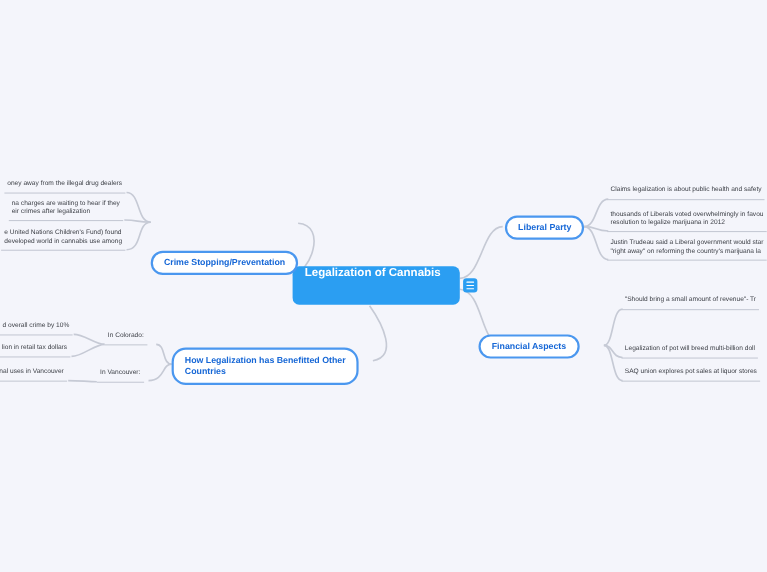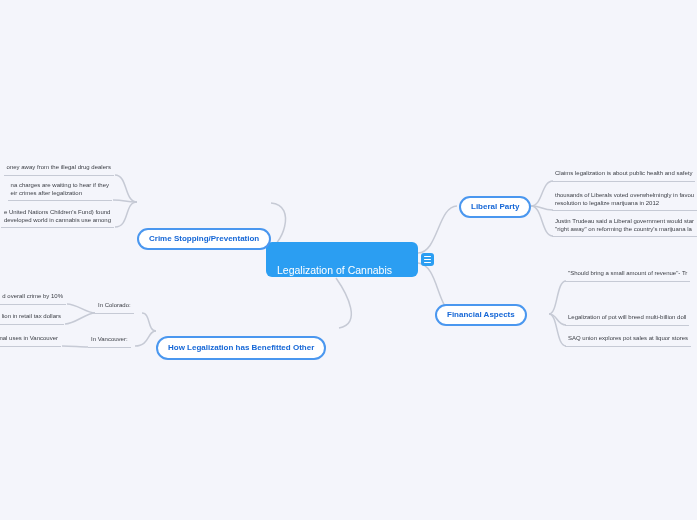--- a/index.html
+++ b/index.html
@@ -9,42 +9,42 @@
     background:#f4f5fb;
     overflow:hidden;
     font-family:"Liberation Sans", sans-serif;
   }
   svg.connectors{position:absolute;left:0;top:0;width:697px;height:520px;}
   svg.connectors path{stroke:#c6cad5;stroke-width:1.5;fill:none;}
 
   .central-node{
     position:absolute;left:266px;top:242px;width:152px;height:35px;
     background:#2b9ef2;border-radius:6px;
-    color:#ffffff;font-weight:normal;font-size:10.5px;line-height:13px;
-    display:flex;flex-direction:column;justify-content:flex-end;
+    color:#ffffff;font-weight:bold;font-size:10.5px;line-height:13px;
+    display:flex;flex-direction:column;justify-content:flex-start;
     padding-left:11px;box-sizing:border-box;cursor:default;
   }
   .notes-icon{
     position:absolute;left:421px;top:253px;width:13px;height:13px;
     background:#2b9ef2;border-radius:3px;
     display:flex;flex-direction:column;justify-content:center;align-items:center;
     gap:1.5px;cursor:pointer;
   }
   .notes-icon i{display:block;width:7px;height:1.5px;background:#ffffff;border-radius:1px;}
 
   .branch{
     position:absolute;
     background:#ffffff;border:2px solid #4a97ef;border-radius:11px;
     color:#1667d6;font-weight:bold;font-size:8px;line-height:10px;
     padding:4px 10px;box-sizing:border-box;white-space:nowrap;cursor:default;
   }
   .branch-crime{left:137px;top:192px;margin-top:36px;}
   .branch-liberal{left:459px;top:196px;}
   .branch-financial{left:435px;top:304px;}
-  .branch-benefits{left:156px;top:316px;border-radius:13px;padding:5px 10px;margin-top:20px;}
+  .branch-benefits{left:156px;top:316px;border-radius:13px;padding:5px 10px;}
 
   .child{
     position:absolute;
     font-size:6px;line-height:7.5px;color:#3b3e45;
     border-bottom:1px solid #c6cad5;
     padding:0 3px 3px 3px;white-space:nowrap;cursor:default;
   }
   .child div{white-space:nowrap;}
   
   .cc1{right:583px;top:164px;}
@@ -99,20 +99,21 @@
     <i></i>
     <i></i>
     <i></i>
   </div>
 
 <div class="branch branch-crime">Crime Stopping/Preventation</div>
 <div class="branch branch-liberal">Liberal Party</div>
 <div class="branch branch-financial">Financial Aspects</div>
 <div class="branch branch-benefits">
   <div>How Legalization has Benefitted Other</div>
+  <div>Countries</div>
 </div>
 
 <div class="child cc1">
   <div>oney away from the illegal drug dealers</div>
 </div>
 <div class="child cc2">
   <div>na charges are waiting to hear if they</div>
   <div>eir crimes after legalization</div>
 </div>
 <div class="child cc3">

